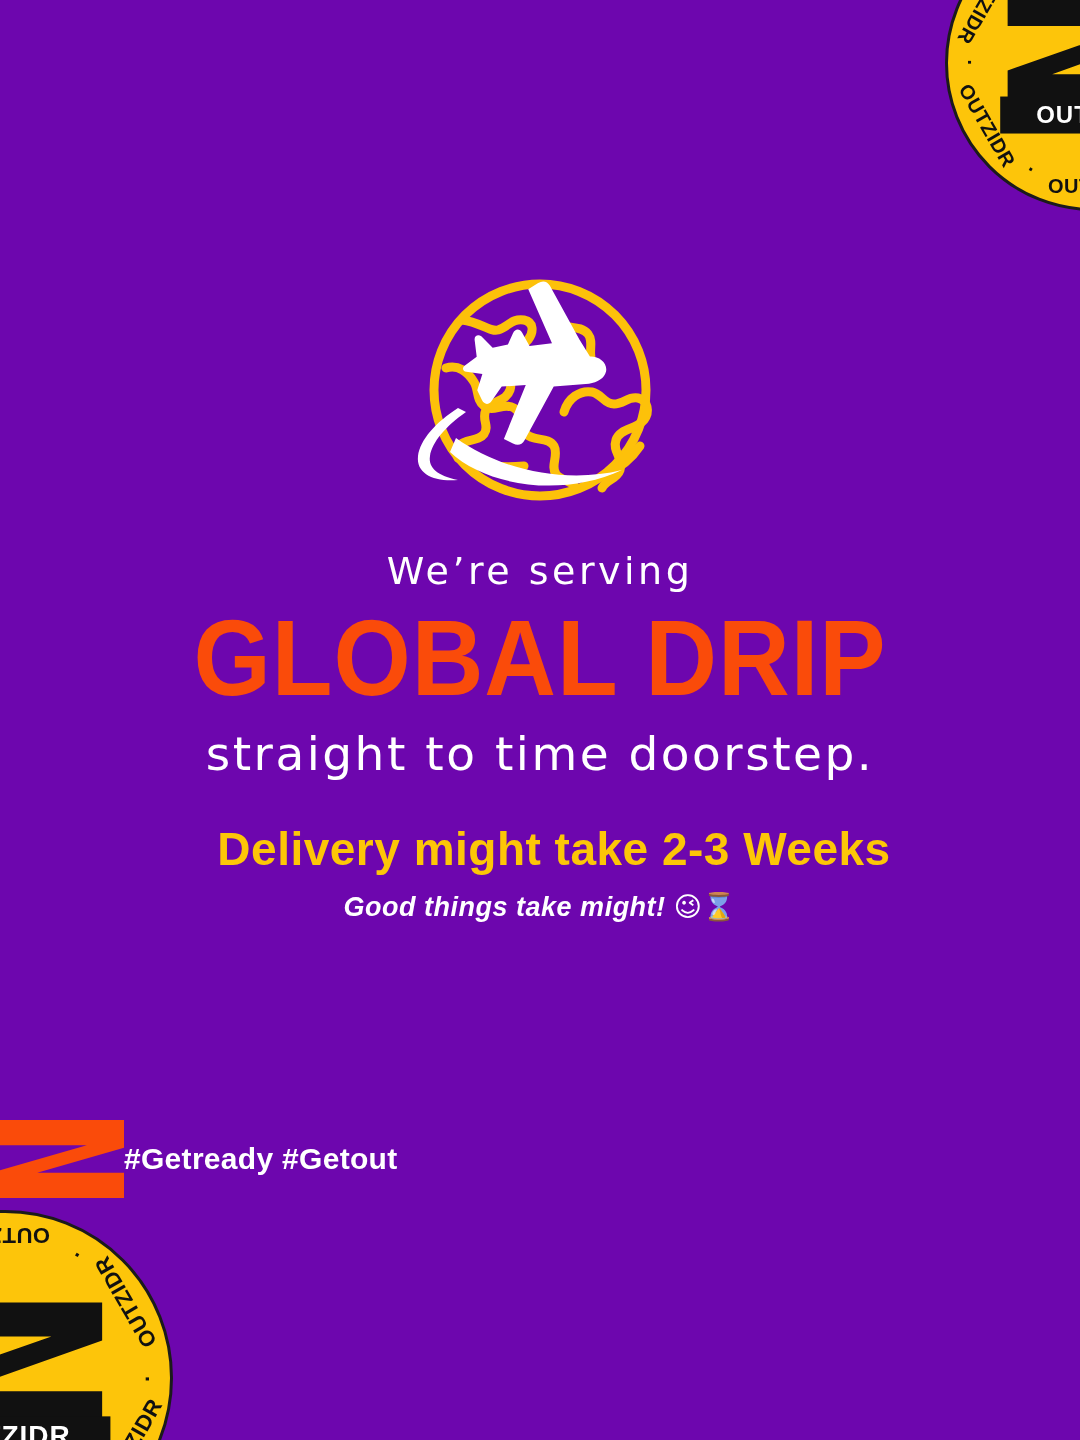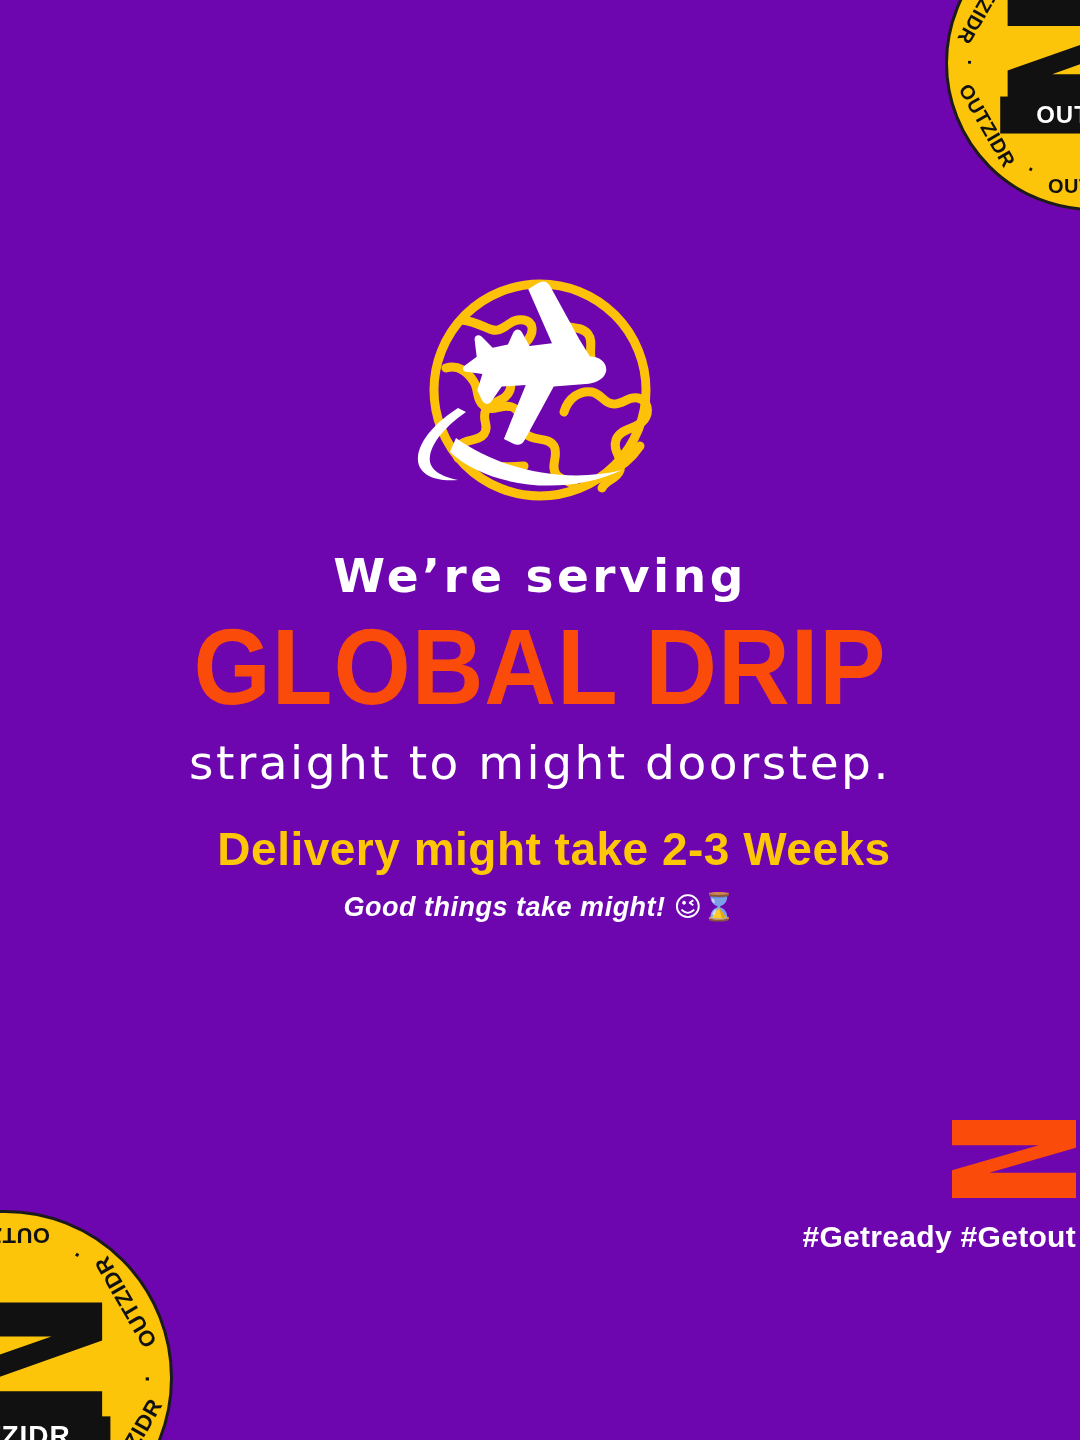--- a/index.html
+++ b/index.html
@@ -115,22 +115,22 @@
   
   .headline {
     position: absolute;
     left: 0;
     right: 0;
     top: 552px;
     text-align: center;
   }
   .line-we-serving {
     color: #ffffff;
-    font-size: 47px;
-    font-weight: 700;
+    font-size: 38px;
+    font-weight: 400;
     letter-spacing: 3.5px;
     line-height: 1.0;
     font-family: "DejaVu Sans", sans-serif;
   }
   .line-global-drip {
     color: #FA4B0A;
     font-size: 108px;
     font-weight: 700;
     line-height: 1.0;
     margin-top: 14px;
@@ -177,25 +177,25 @@
   }
   .delivery-sub .emoji {
     font-style: normal;
     font-family: "DejaVu Sans", sans-serif;
   }
 
   
   .footer {
     position: absolute;
     left: 0;
-    right: 4px;
+    right: 15px;
     top: 1120px;
     display: flex;
-    flex-direction: column;
-    align-items: flex-end;
+    flex-direction: row;
+    align-items: flex-start;
   }
   .footer-z {
     width: 124px;
     height: 78px;
   }
   .footer-z svg { width: 100%; height: 100%; display: block; }
   .footer-tag {
     margin-top: 22px;
     color: #ffffff;
     font-size: 30px;
@@ -300,21 +300,21 @@
       </g>
       <g fill="#FFFFFF" transform="translate(196,40) rotate(38)">
         <path d="M62 8 c7 -6 18 -6 22 2 c3 6 0 14 -6 20 l-26 24 l10 60 c1 6 -2 9 -7 10 l-10 2 l-16 -56 l-18 16 l1 18 c0 5 -4 7 -8 5 l-10 -5 l-6 -16 l-14 8 c-3 2 -6 0 -5 -4 l4 -14 l-12 -12 c-3 -3 -1 -7 3 -7 l16 2 l10 -12 l-3 -12 c-1 -5 2 -8 7 -6 l14 6 l16 -16 l-52 -28 l4 -11 c2 -5 6 -7 11 -5 l56 24 z"></path>
       </g>
     </svg>
   </div>
 
   <div class="headline">
     <div class="line-we-serving">We’re serving</div>
     <div class="line-global-drip">GLOBAL DRIP</div>
-    <div class="line-doorstep">straight to might doorstep.</div>
+    <div class="line-doorstep">straight to time doorstep.</div>
   </div>
 
   <div class="delivery">
     <div class="delivery-main">Delivery might take 2-3 Weeks</div>
     <div class="delivery-sub">
       <span>Good things take might!</span>
       <span class="emoji">😉⌛</span>
     </div>
   </div>
 

